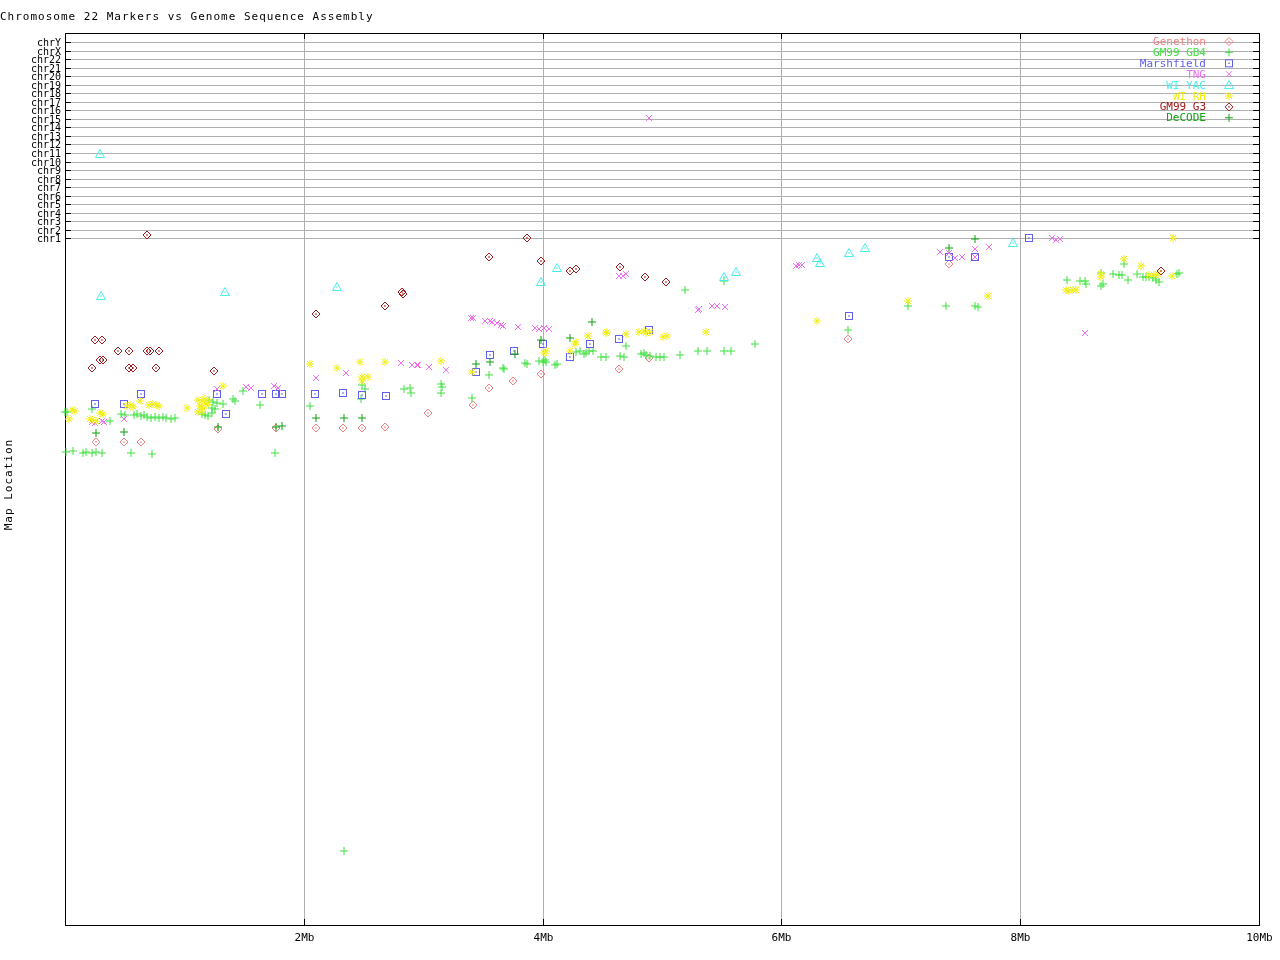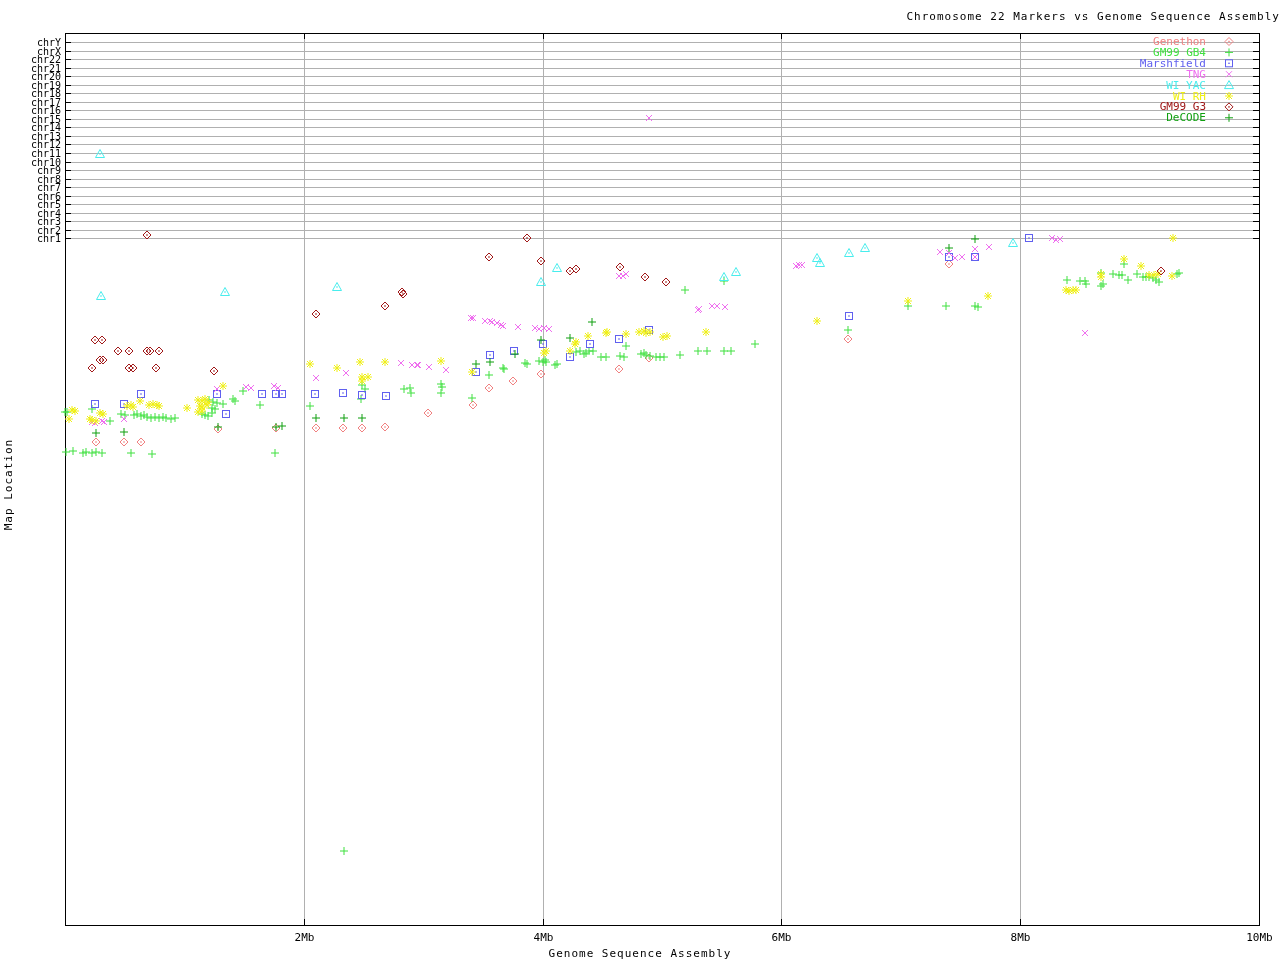--- a/index.html
+++ b/index.html
@@ -1,30 +1,29 @@
 <!DOCTYPE html>
 <html><head>
 <meta charset="utf-8">
 <style>
   html,body{margin:0;padding:0;background:#ffffff;}
   #screen{position:relative;width:1280px;height:960px;background:#ffffff;overflow:hidden;
           font-family:"DejaVu Sans Mono", monospace;color:#000;}
   .lbl{position:absolute;font-size:11px;white-space:nowrap;}
-  #title{top:10px;left:0;width:1280px;text-align:right;letter-spacing:1px;}
+  #title{top:10px;left:0;width:1280px;text-align:left;letter-spacing:1px;}
   #xlabel{top:947px;left:0;width:1280px;text-align:center;letter-spacing:1px;}
   #ylabel{top:478px;left:-42px;width:100px;text-align:center;transform:rotate(-90deg);letter-spacing:1px;}
   svg text{font-family:"DejaVu Sans Mono", monospace;}
 </style>
 </head>
 <body>
 
 <div id="screen">
   <div id="title" class="lbl">Chromosome 22 Markers vs Genome Sequence Assembly</div>
   <div id="ylabel" class="lbl">Map Location</div>
-  <div id="xlabel" class="lbl">Genome Sequence Assembly</div>
   <svg id="plot" width="1280" height="960" style="position:absolute;left:0;top:0;">
       <line x1="65" y1="42.5" x2="1259" y2="42.5" stroke="#b0b0b0" stroke-width="1" shape-rendering="crispEdges"></line>
       <line x1="65" y1="42.5" x2="71" y2="42.5" stroke="#000000" stroke-width="1" shape-rendering="crispEdges"></line>
       <line x1="1253" y1="42.5" x2="1259" y2="42.5" stroke="#000000" stroke-width="1" shape-rendering="crispEdges"></line>
       <text x="61" y="46" text-anchor="end" font-size="10px" fill="#000000">chrY</text>
       <line x1="65" y1="51.5" x2="1259" y2="51.5" stroke="#b0b0b0" stroke-width="1" shape-rendering="crispEdges"></line>
       <line x1="65" y1="51.5" x2="71" y2="51.5" stroke="#000000" stroke-width="1" shape-rendering="crispEdges"></line>
       <line x1="1253" y1="51.5" x2="1259" y2="51.5" stroke="#000000" stroke-width="1" shape-rendering="crispEdges"></line>
       <text x="61" y="55" text-anchor="end" font-size="10px" fill="#000000">chrX</text>
       <line x1="65" y1="59.5" x2="1259" y2="59.5" stroke="#b0b0b0" stroke-width="1" shape-rendering="crispEdges"></line>

